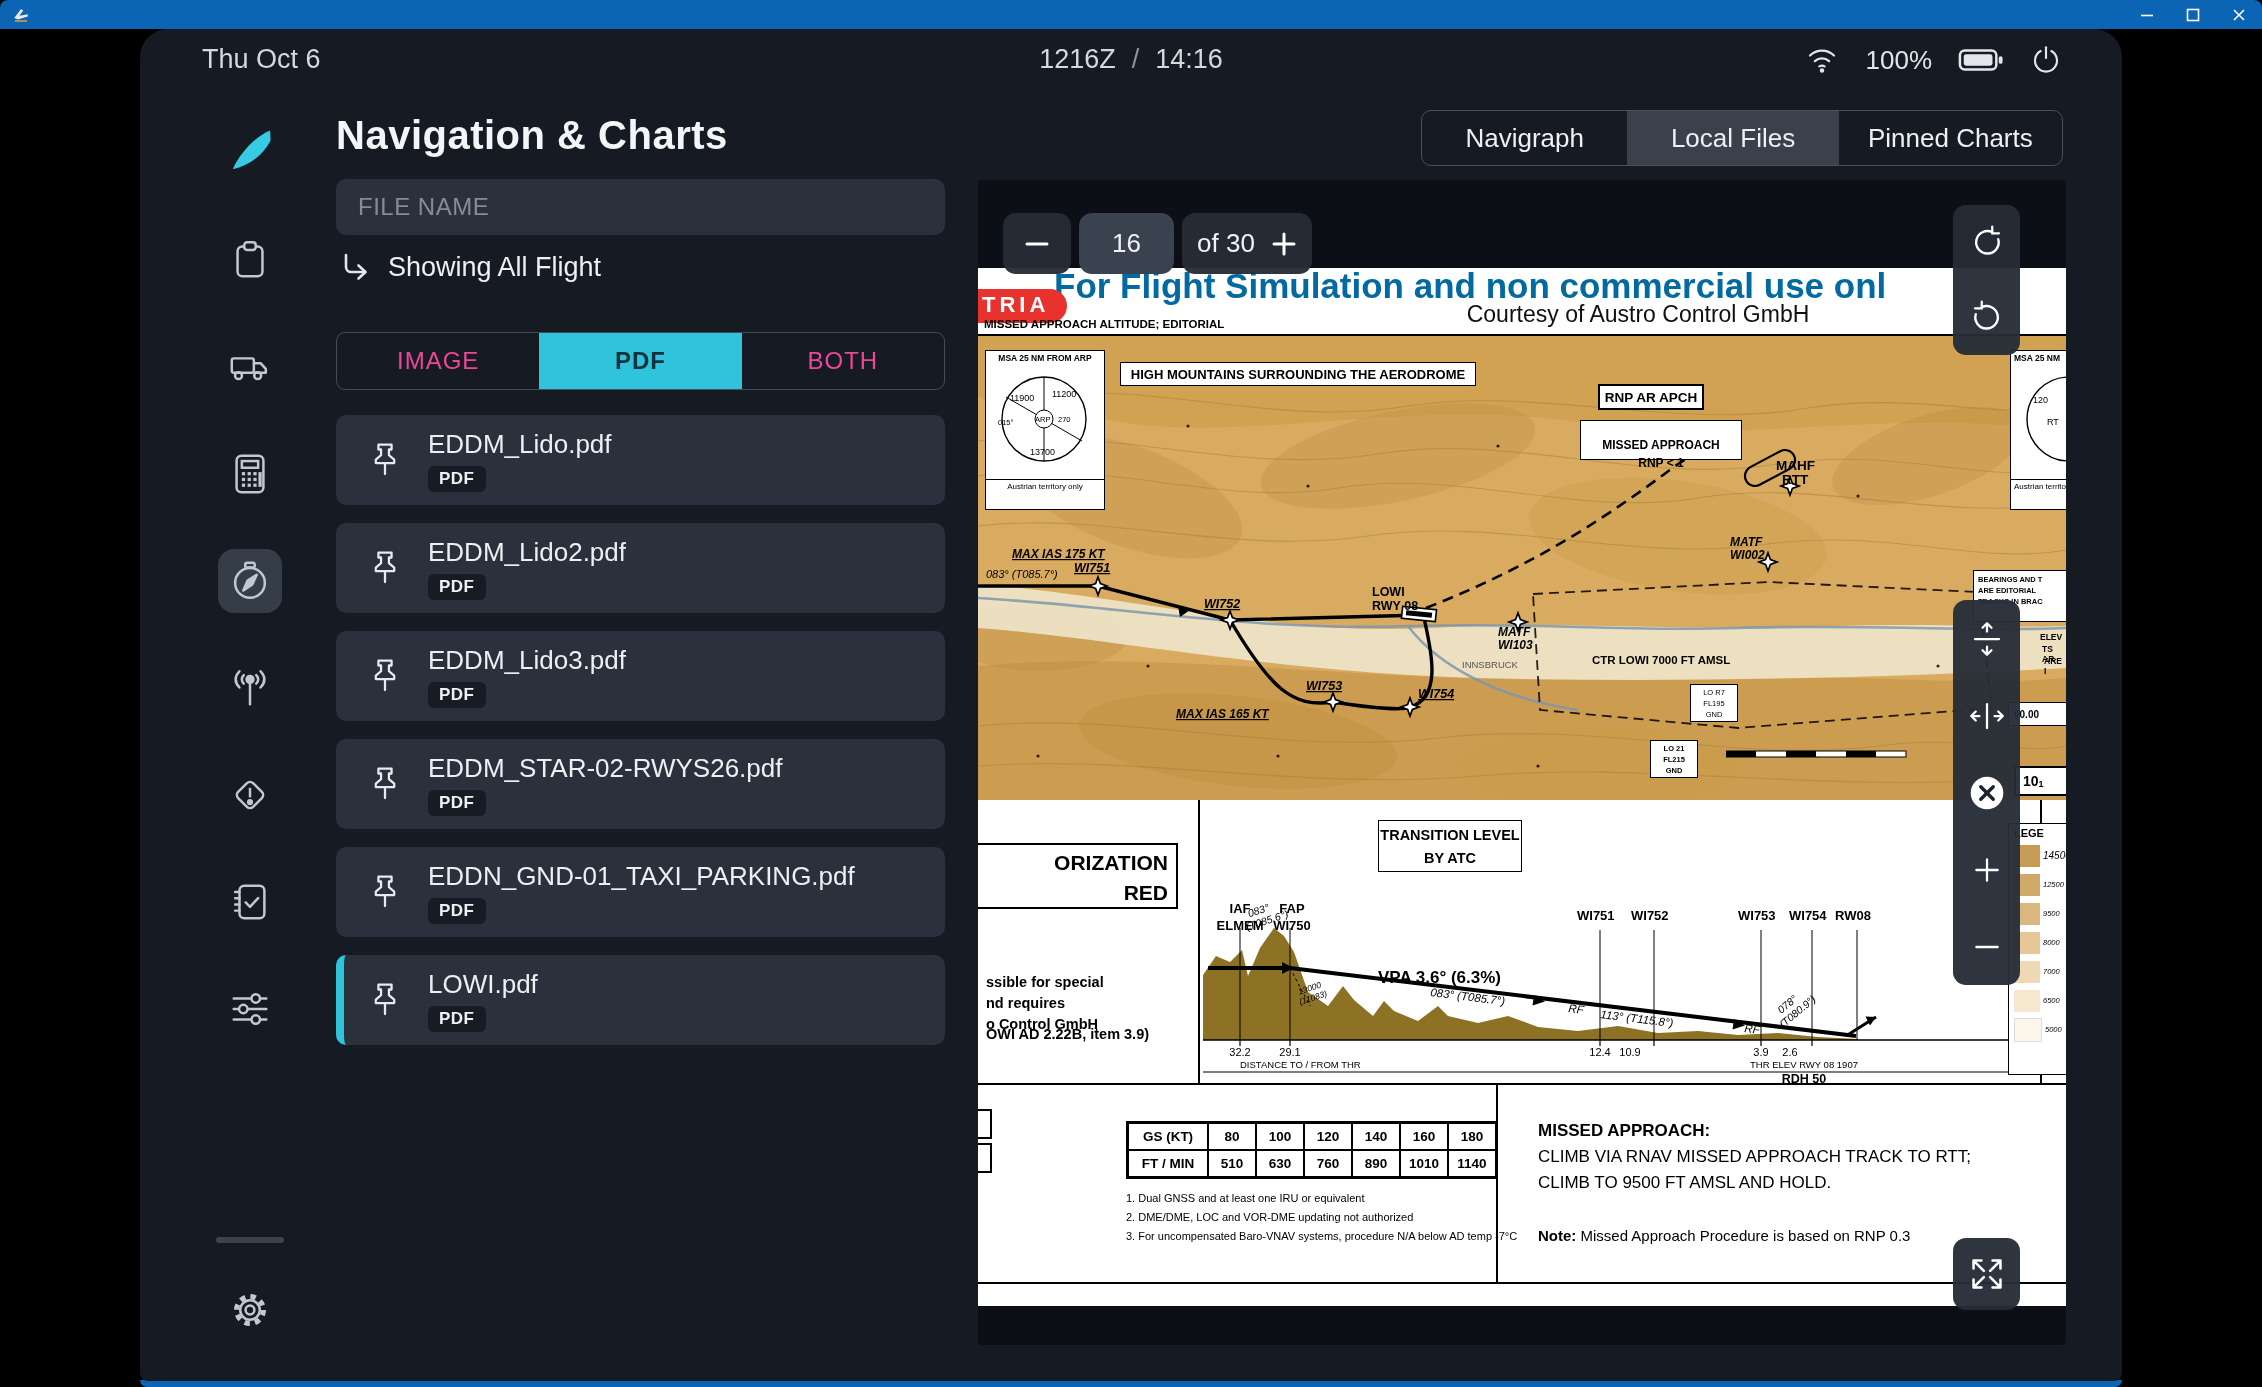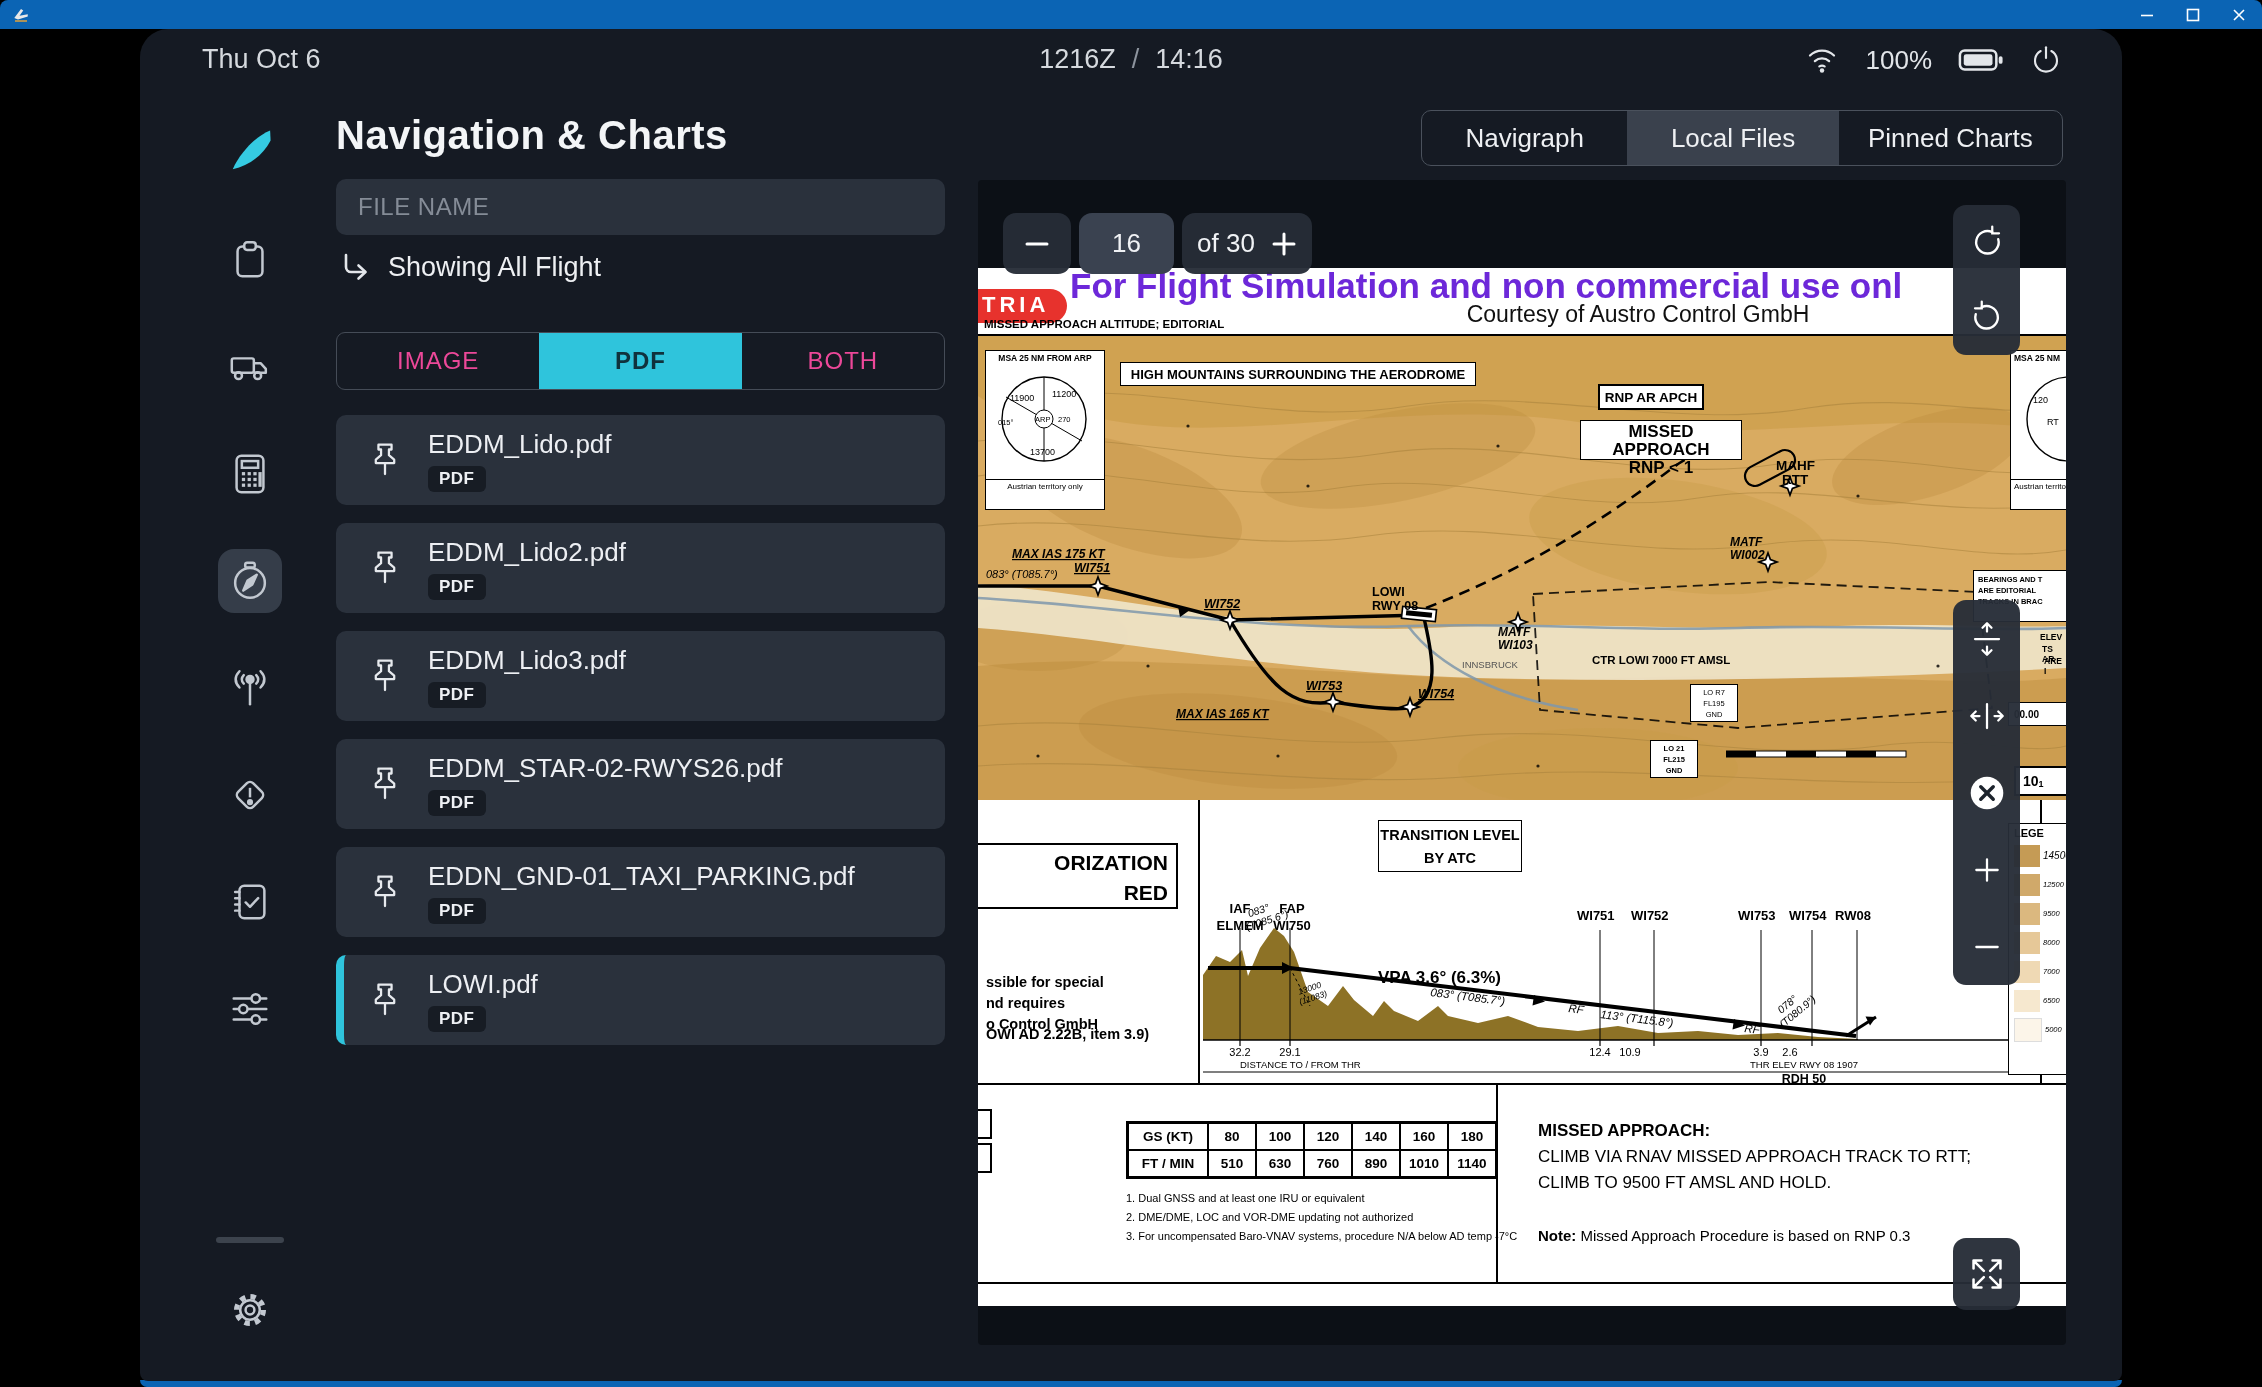--- a/index.html
+++ b/index.html
@@ -62,22 +62,22 @@
           border-radius:4px;overflow:hidden;}
   .pdfpage{position:absolute;left:0;top:88px;width:1088px;height:1038px;background:#fff;overflow:hidden;}
   .ovl{position:absolute;background:rgba(38,45,55,.96);border-radius:13px;display:flex;color:#fff;z-index:30;}
   .ovl-btn{display:flex;align-items:center;justify-content:center;}
   .ovl svg{display:block;}
   .pager-page{position:absolute;left:101px;top:33px;width:95px;height:61px;background:#3a4250;border-radius:13px;
               display:flex;align-items:center;justify-content:center;font-size:26px;color:#f0f2f5;z-index:30;}
   .pager-of{font-size:26px;color:#f0f2f5;}
   
   .pdfpage, .pdfpage *{font-family:"Liberation Sans",sans-serif;}
-  .watermark{position:absolute;left:92px;top:-2px;width:996px;overflow:hidden;white-space:nowrap;
-             font-size:35px;font-weight:700;color:#6d28d9;}
+  .watermark{position:absolute;left:76px;top:-2px;width:996px;overflow:hidden;white-space:nowrap;
+             font-size:35px;font-weight:700;color:#0369a1;}
   .country-pill{position:absolute;left:-16px;top:21px;background:#e7322d;color:#fff;font-weight:700;
                 font-size:22px;letter-spacing:4px;padding:3px 18px 5px 20px;border-radius:17px;}
   .courtesy{position:absolute;left:420px;top:33px;width:480px;text-align:center;font-size:23px;color:#101010;}
   .editorial{position:absolute;left:6px;top:50px;font-size:11.5px;font-weight:700;color:#000;}
   .mapband{position:absolute;left:0;top:66px;width:1088px;height:466px;background:#d9ab61;border-top:2px solid #000;
            overflow:hidden;}
   .wbox{position:absolute;background:#fff;border:1.5px solid #000;box-sizing:border-box;color:#000;}
   .profile{position:absolute;left:0;top:532px;width:1088px;height:285px;background:#fff;
            border-bottom:2.5px solid #000;box-sizing:border-box;color:#000;}
   .pfooter{position:absolute;left:0;top:817px;width:1088px;height:199px;background:#fff;
@@ -438,21 +438,21 @@
               <text x="72" y="59" font-size="7.5">270</text>
             </g>
           </svg>
           <div style="border-top:1.2px solid #000;font-size:8px;text-align:center;padding:2px 0">Austrian territory only</div>
         </div>
 
         <div class="wbox" style="left:142px;top:26px;width:356px;height:24px;display:flex;align-items:center;justify-content:center;font-size:13px;font-weight:700">HIGH MOUNTAINS SURROUNDING THE AERODROME</div>
 
         <div class="wbox" style="left:620px;top:48px;width:106px;height:26px;border-width:2.5px;display:flex;align-items:center;justify-content:center;font-size:13.5px;font-weight:700">RNP AR APCH</div>
 
-        <div class="wbox" style="left:602px;top:84px;width:162px;height:40px;text-align:center;font-size:17px;font-weight:700;line-height:18px;padding-top:2px">
+        <div class="wbox" style="left:602px;top:84px;width:162px;height:40px;text-align:center;font-size:12px;font-weight:700;line-height:18px;padding-top:15px">
           <div>MISSED APPROACH</div>
           <div>RNP &lt; 1</div>
         </div>
 
         <div class="wbox" style="left:1032px;top:14px;width:70px;height:160px">
           <div style="font-size:8.5px;font-weight:700;padding:2px 0 0 3px;white-space:nowrap">MSA 25 NM</div>
           <svg width="64" height="112" viewBox="0 0 64 112">
             <circle cx="58" cy="56" r="42" fill="none" stroke="#000" stroke-width="1.4"></circle>
             <path d="M58 14 V98" stroke="#000" stroke-width="1"></path>
             <g font-family="Liberation Sans, sans-serif" font-size="9" fill="#000">

